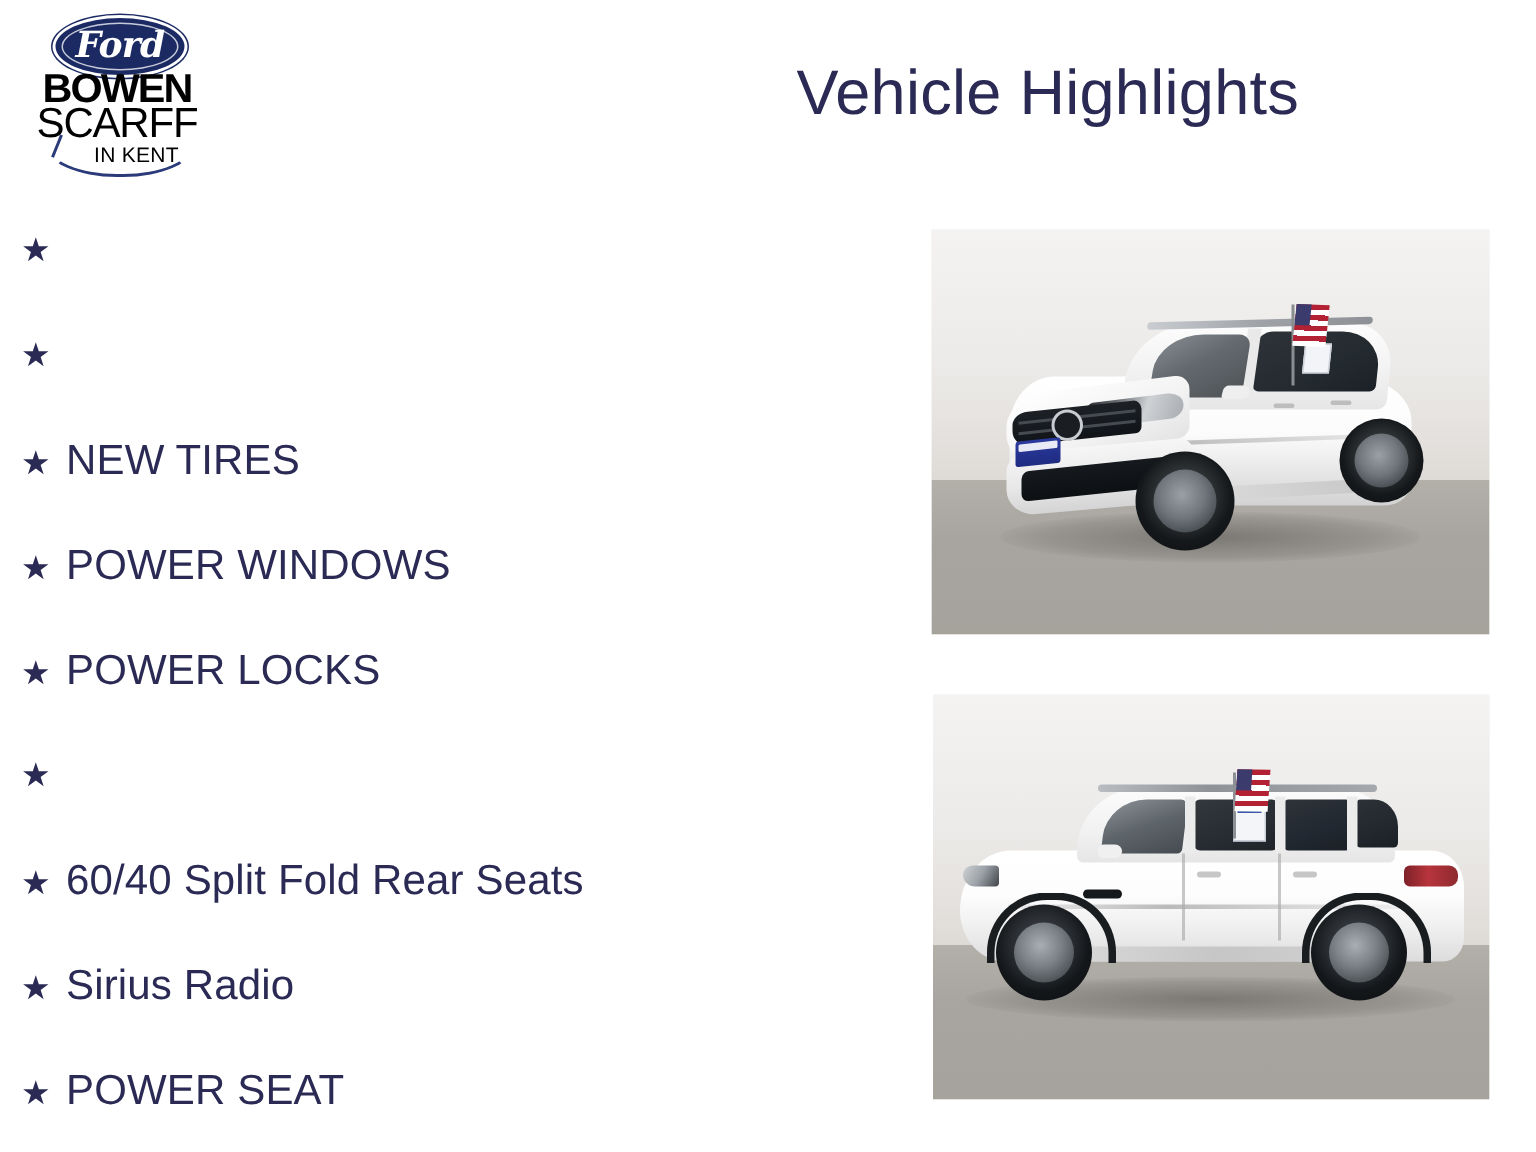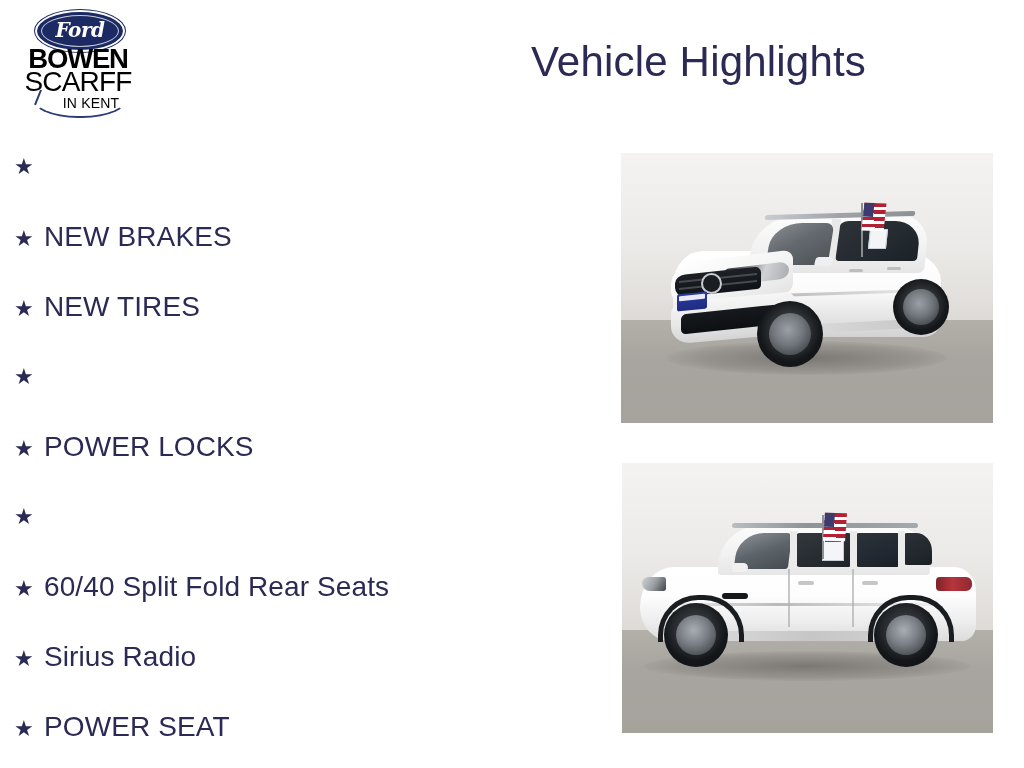--- a/index.html
+++ b/index.html
@@ -45,21 +45,21 @@
     right: 4px;
     bottom: 3px;
     border: 1px solid rgba(255,255,255,0.75);
     border-radius: 50%;
   }
   .logo-ford-word {
     position: relative;
     color: #ffffff;
     font-family: "DejaVu Serif", serif;
     font-style: italic;
-    font-size: 20px;
+    font-size: 24px;
     font-weight: bold;
     letter-spacing: -0.5px;
     line-height: 1;
     padding-bottom: 2px;
   }
   .logo-bowen {
     position: absolute;
     left: 0;
     top: 42px;
     width: 140px;
@@ -505,28 +505,28 @@
 </div>
 
 <h1 class="page-title">Vehicle Highlights</h1>
 
 <ul class="highlights-list">
   <li class="highlight-item">
     <span class="star-bullet">★</span>
   </li>
   <li class="highlight-item">
     <span class="star-bullet">★</span>
-    <span class="highlight-label">NEW BRAKES</span>
   </li>
   <li class="highlight-item">
     <span class="star-bullet">★</span>
     <span class="highlight-label">NEW TIRES</span>
   </li>
   <li class="highlight-item">
     <span class="star-bullet">★</span>
+    <span class="highlight-label">POWER WINDOWS</span>
   </li>
   <li class="highlight-item">
     <span class="star-bullet">★</span>
     <span class="highlight-label">POWER LOCKS</span>
   </li>
   <li class="highlight-item">
     <span class="star-bullet">★</span>
   </li>
   <li class="highlight-item">
     <span class="star-bullet">★</span>

